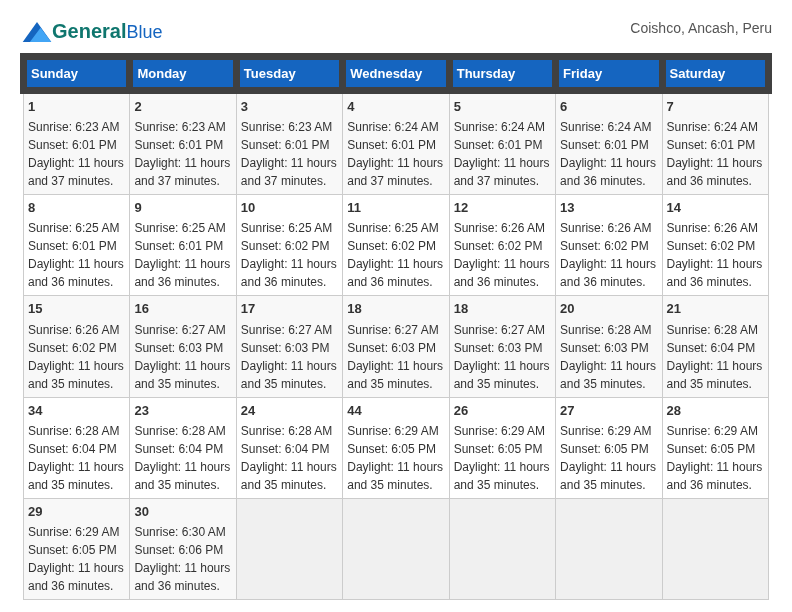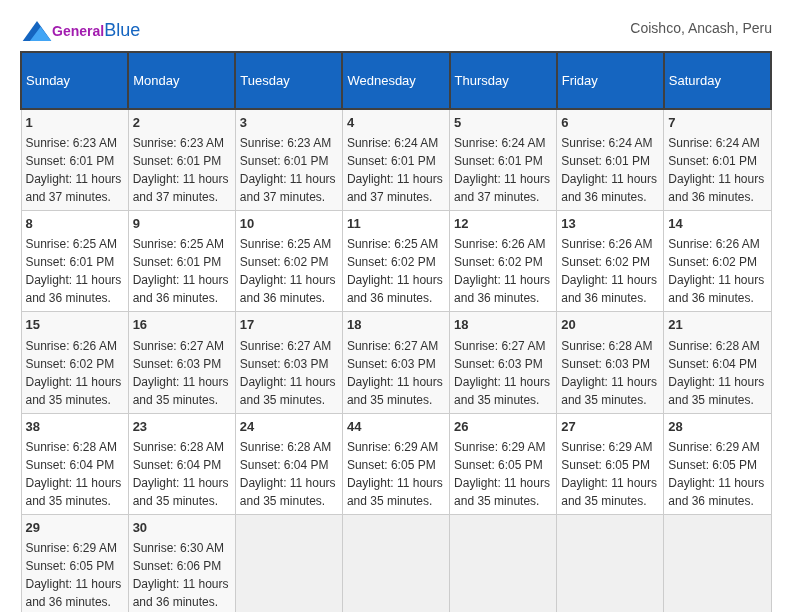--- a/index.html
+++ b/index.html
@@ -14,23 +14,23 @@
       display: flex;
       justify-content: space-between;
       align-items: flex-start;
       margin-bottom: 10px;
     }
     .logo {
       display: flex;
       align-items: center;
     }
     .logo-text-general {
-      font-size: 14px;
+      font-size: 20px;
       font-weight: bold;
-      color: #a21caf;
+      color: #0f766e;
     }
     .logo-text-blue {
       font-size: 18px;
       font-weight: normal;
       color: #1565c0;
     }
     .logo-icon {
       width: 30px;
       height: 20px;
       margin-left: 2px;
@@ -48,25 +48,25 @@
       color: #555;
     }
     table {
       width: 100%;
       border-collapse: collapse;
       font-size: 11px;
     }
     thead tr th {
       background-color: #1565c0;
       color: #fff;
-      padding: 20px 4px;
+      padding: 6px 4px;
       text-align: left;
       font-size: 13px;
-      font-weight: normal;
-      border: 2px solid #404040;
+      font-weight: bold;
+      border: 7px solid #404040;
     }
     tbody tr td {
       vertical-align: top;
       padding: 4px 4px;
       border: 1px solid #ccc;
       width: 14.28%;
       min-height: 80px;
       background: #fff;
       color: #333;
       line-height: 1.4;
@@ -250,21 +250,21 @@
         </td>
         <td>
           <span class="day-number">21</span>
           <div class="day-info" style="white-space: pre-line;">Sunrise: 6:28 AM
 Sunset: 6:04 PM
 Daylight: 11 hours and 35 minutes.</div>
         </td>
       </tr>
       <tr>
         <td>
-          <span class="day-number">38</span>
+          <span class="day-number">34</span>
           <div class="day-info" style="white-space: pre-line;">Sunrise: 6:28 AM
 Sunset: 6:04 PM
 Daylight: 11 hours and 35 minutes.</div>
         </td>
         <td>
           <span class="day-number">23</span>
           <div class="day-info" style="white-space: pre-line;">Sunrise: 6:28 AM
 Sunset: 6:04 PM
 Daylight: 11 hours and 35 minutes.</div>
         </td>

